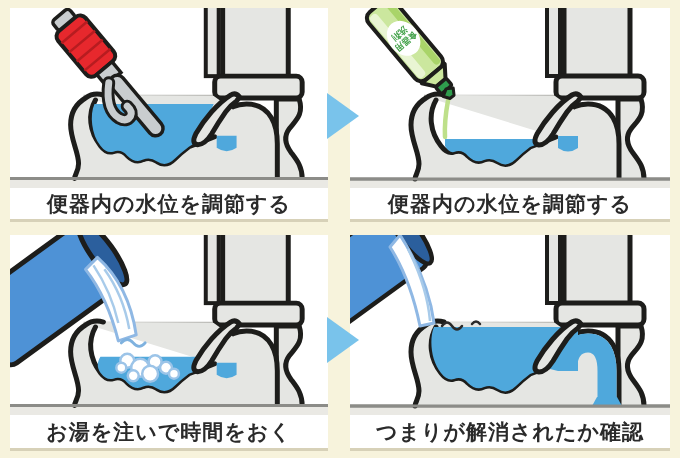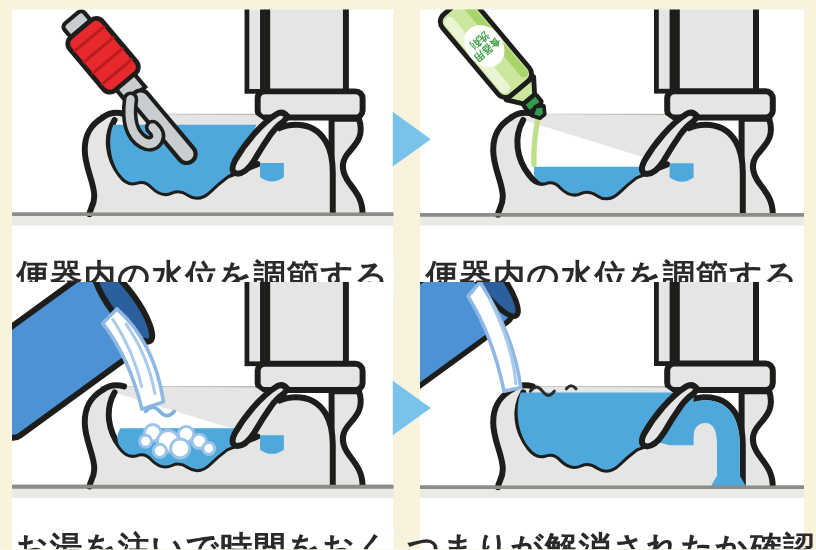--- a/index.html
+++ b/index.html
@@ -1,22 +1,22 @@
 <!DOCTYPE html>
 <html><head>
 <meta charset="utf-8">
 <style>
   html,body{margin:0;padding:0;}
   body{font-family:"Liberation Sans","DejaVu Sans",sans-serif;}
   .stage{position:relative;width:680px;height:458px;background:#F7F3DC;overflow:hidden;}
   .panel{position:absolute;background:#FFFFFF;box-shadow:0 3px 0 rgba(175,168,140,.45);display:flex;flex-direction:column;}
   .panel svg{display:block;width:100%;height:180px;flex:0 0 auto;}
   .caption{flex:1 1 auto;display:flex;align-items:center;justify-content:center;
-           font-size:27px;font-weight:800;letter-spacing:1px;color:#2A2A2A;background:#fff;
-           white-space:nowrap;margin-top:24px;}
+           font-size:21px;font-weight:800;letter-spacing:1px;color:#2A2A2A;background:#fff;
+           white-space:nowrap;}
   .arrow{position:absolute;width:32px;height:46px;background:#79C3EB;
          clip-path:polygon(0 0,100% 50%,0 100%);z-index:6;}
   #p1{left:10px;top:8px;width:318px;height:211px;}
   #p2{left:350px;top:8px;width:320px;height:211px;}
   #p3{left:10px;top:235px;width:318px;height:213px;}
   #p4{left:350px;top:235px;width:320px;height:213px;}
   #arrow1{left:327px;top:93px;}
   #arrow2{left:327px;top:317px;}
 </style>
 </head>

